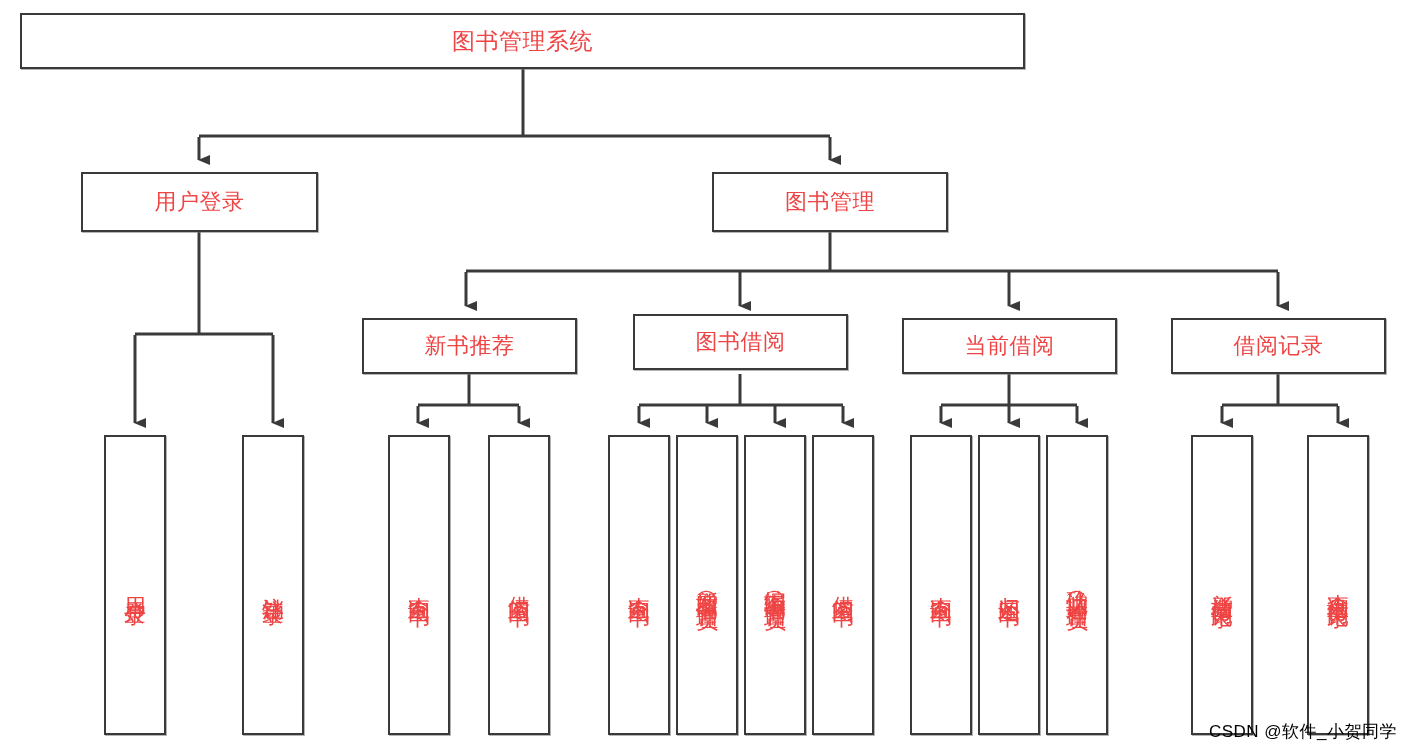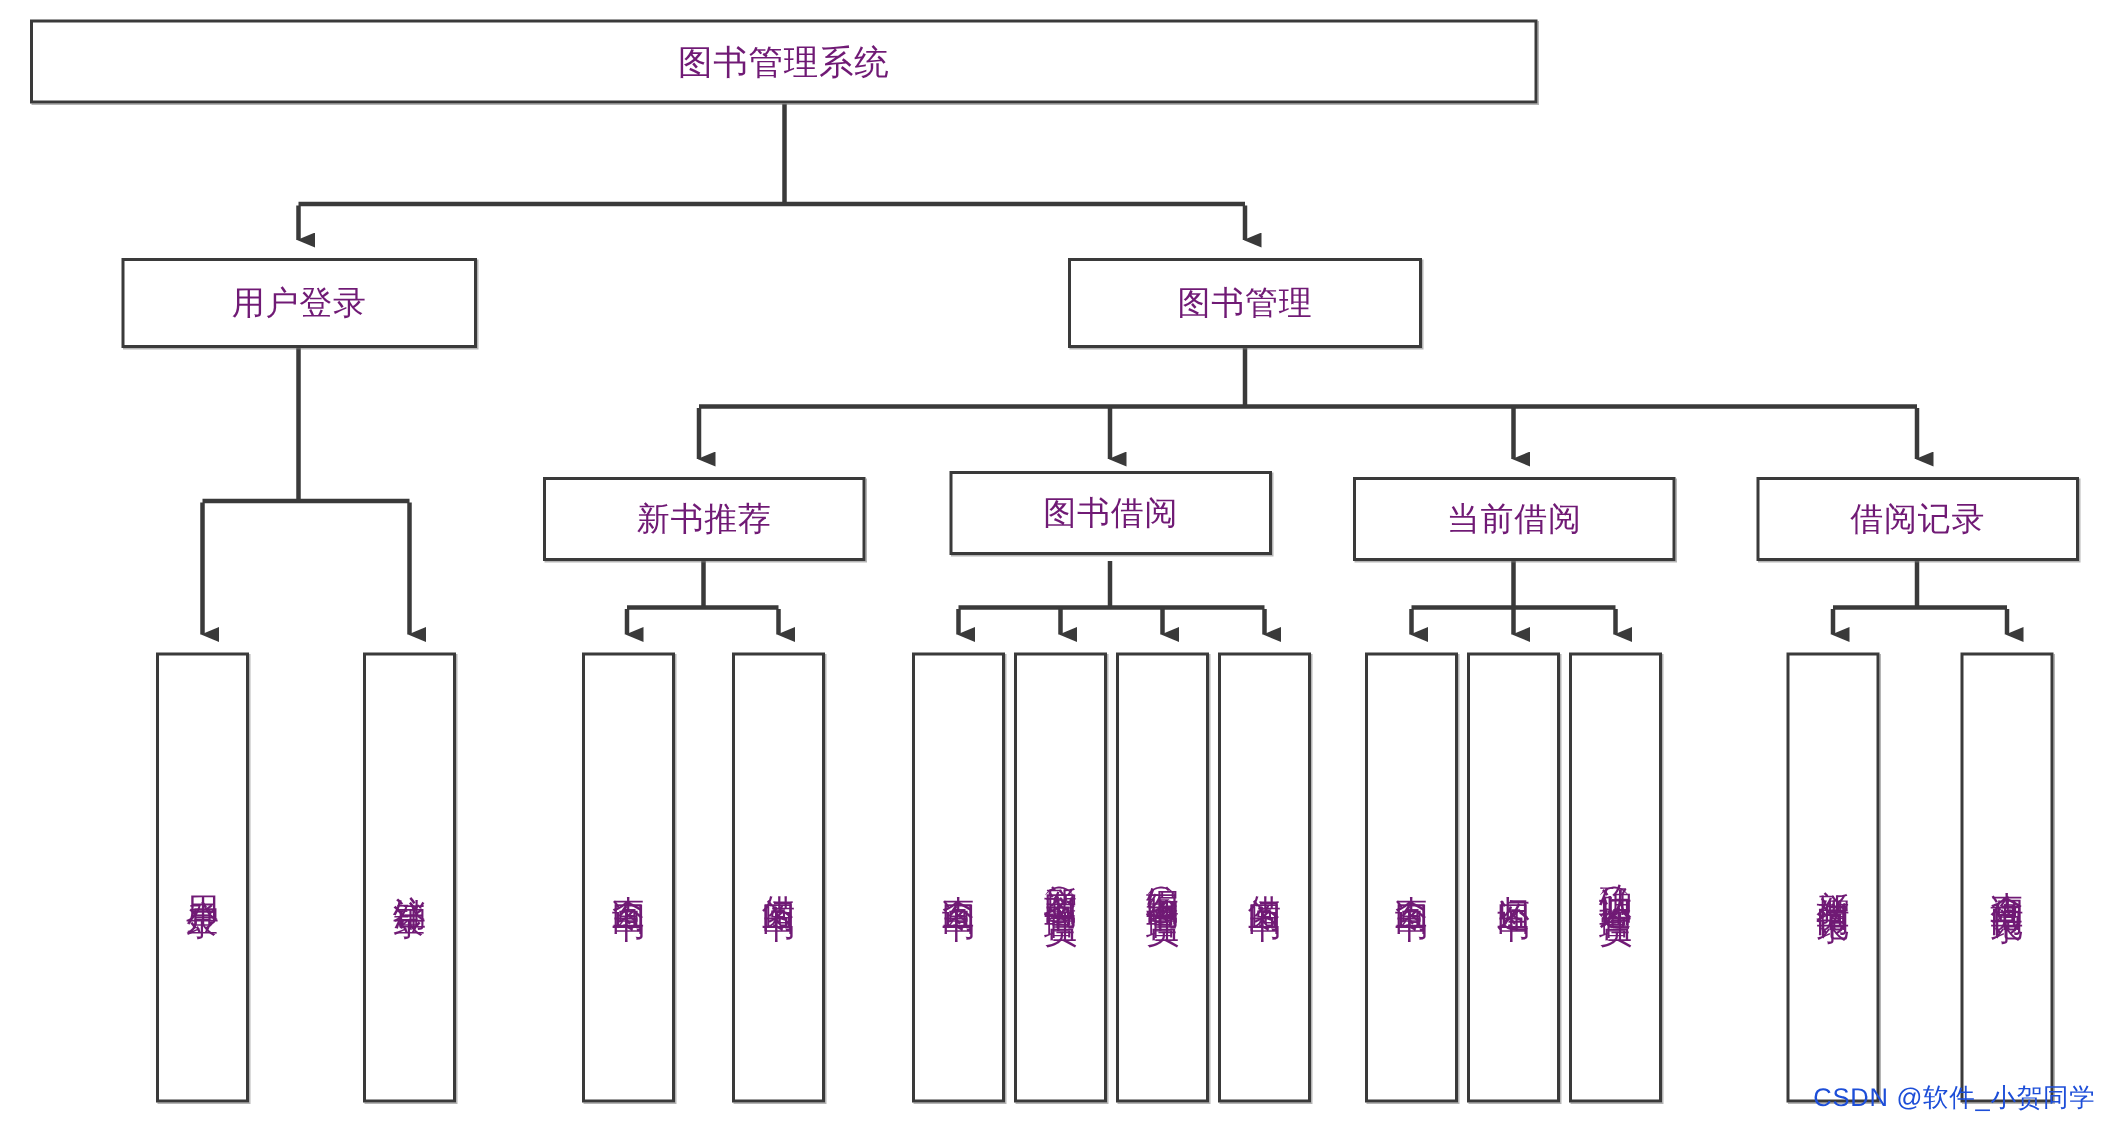--- a/index.html
+++ b/index.html
@@ -25,21 +25,21 @@
     position:absolute;
     box-sizing:border-box;
     background:#ffffff;
     border:2.5px solid #3a3a3a;
     display:flex;
     align-items:center;
     justify-content:center;
     box-shadow:1px 1px 0 rgba(120,120,120,.55);
   }
   .node .label{
-    color:#701a75;
+    color:#ef4444;
     letter-spacing:.5px;
     line-height:1.25;
     text-align:right;
     white-space:nowrap;
   }
   .node.horiz .label{
     font-size:22px;
     writing-mode:horizontal-tb;
   }
   .node.root .label{ font-size:23px; }
@@ -48,21 +48,21 @@
     text-orientation:upright;
     font-size:22px;
     letter-spacing:3px;
     line-height:1;
   }
   #watermark{
     position:absolute;
     right:8px;
     bottom:4px;
     font-size:17px;
-    color:#1d4ed8;
+    color:#000000;
     letter-spacing:.5px;
     white-space:nowrap;
     user-select:none;
   }
 </style>
 </head>
 <body>
 
 <div id="canvas">
 

